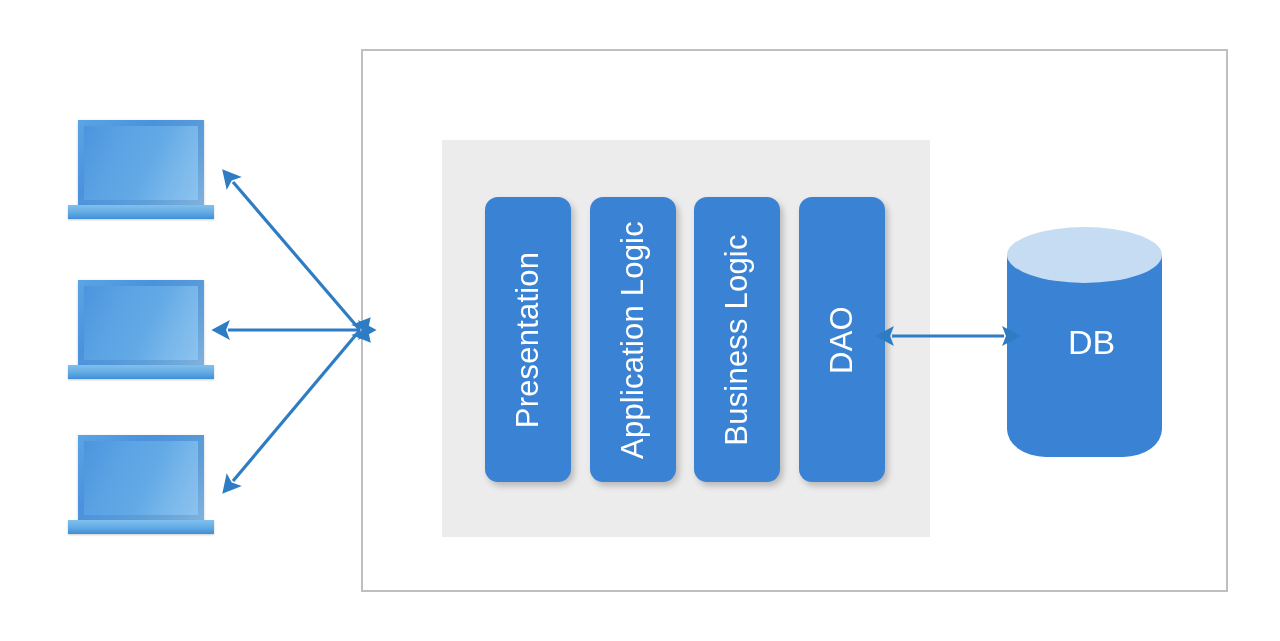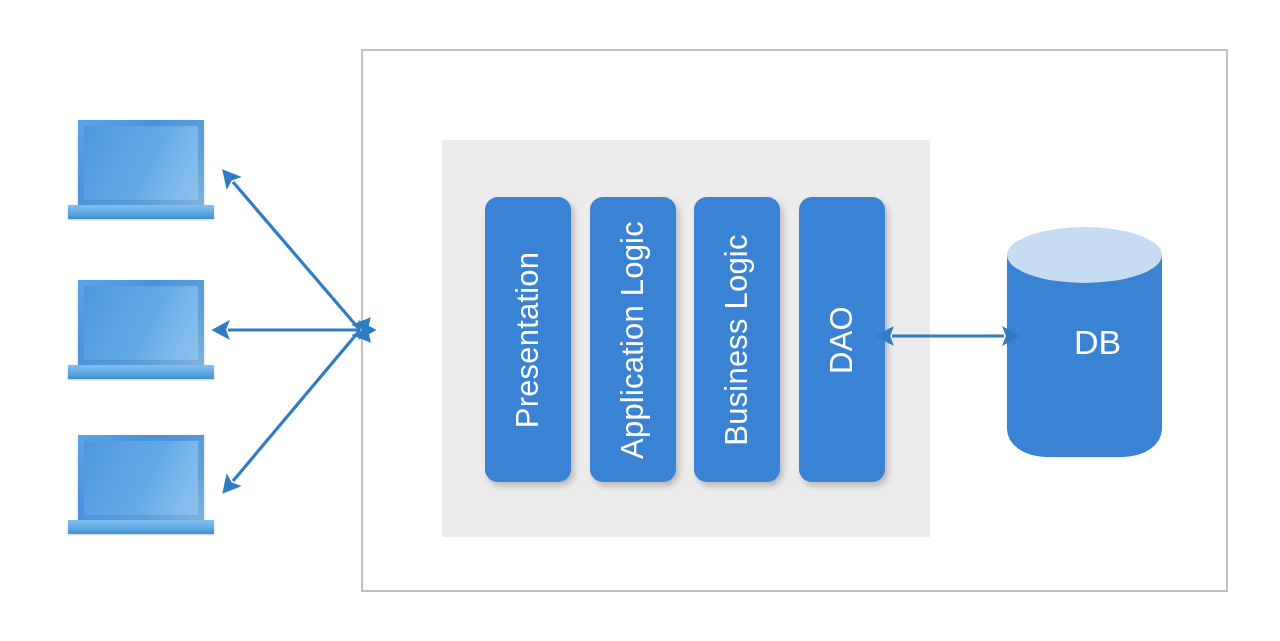--- a/index.html
+++ b/index.html
@@ -101,21 +101,21 @@
     position: absolute;
     left: 0;
     top: 0;
     width: 155px;
     height: 56px;
     background: #c5dcf3;
     border-radius: 50%;
   }
   .db-label {
     position: absolute;
-    left: 13px;
+    left: 7px;
     top: 0;
     width: 155px;
     height: 230px;
     display: flex;
     align-items: center;
     justify-content: center;
     color: #ffffff;
     font-size: 34px;
     font-family: "Liberation Sans", sans-serif;
   }

